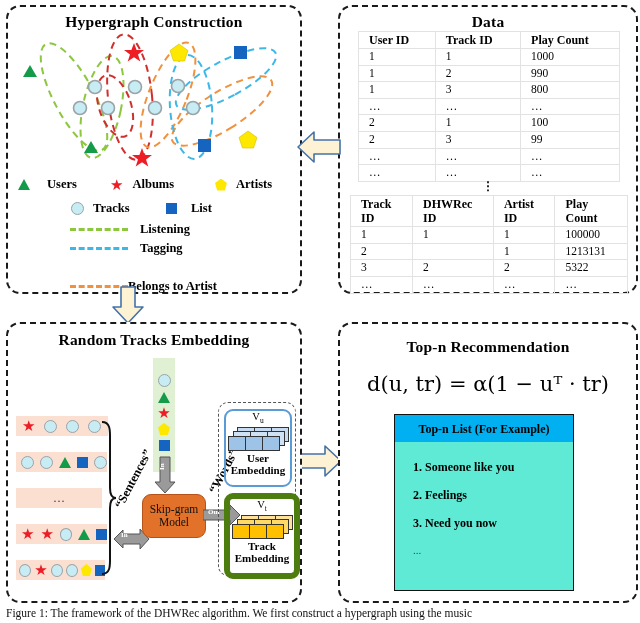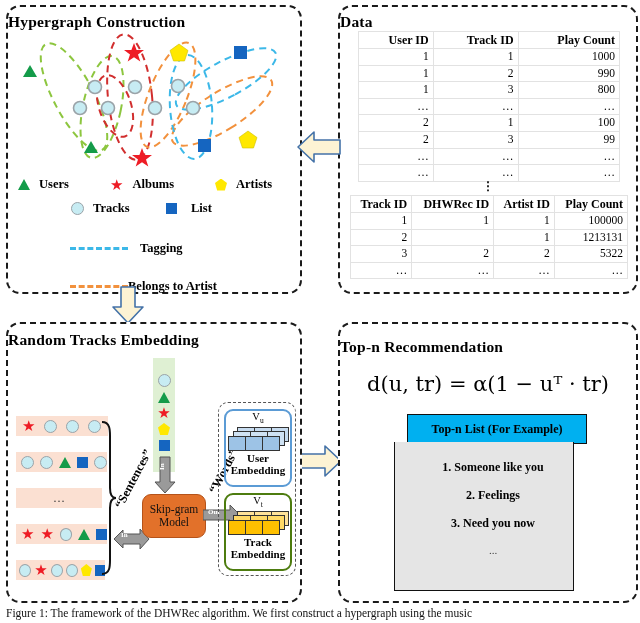--- a/index.html
+++ b/index.html
@@ -1,20 +1,20 @@
 <!DOCTYPE html>
 <html><head>
 <meta charset="utf-8">
 <style>
   html,body{margin:0;padding:0;background:#ffffff;}
   body{width:640px;height:623px;position:relative;overflow:hidden;
        font-family:"Liberation Serif", serif;color:#000;}
 
   .panel{position:absolute;border:2px dashed #1a1a1a;border-radius:14px;background:#fff;}
-  .panel-title{position:absolute;left:0;right:0;
+  .panel-title{position:absolute;left:0;right:0;text-align:center;
        font-weight:bold;font-size:15.5px;letter-spacing:.2px;}
 
   
   #panel-hypergraph{left:6px;  top:5px;   width:292px; height:285px;}
   #panel-data{      left:338px;top:5px;   width:296px; height:285px;}
   #panel-walks{     left:6px;  top:322px; width:292px; height:277px;}
   #panel-topn{      left:338px;top:322px; width:296px; height:277px;}
 
   
   #hg-svg{position:absolute;left:0;top:22px;width:292px;height:145px;}
@@ -27,56 +27,56 @@
   .sym-star{color:#ee1c25;font-size:15px;line-height:10px;}
   .sym-pent{width:12px;height:12px;background:#ffe800;
             clip-path:polygon(50% 0,100% 38%,82% 100%,18% 100%,0 38%);}
   .sym-circ{width:11px;height:11px;border-radius:50%;background:#c7ecf3;border:1.4px solid #9aa3a8;}
   .sym-sq{width:11px;height:11px;background:#1565c0;}
 
   .dashline{width:58px;height:0;border-top:3px dashed;}
 
   
   .dtable{position:absolute;border-collapse:collapse;font-size:11.5px;}
-  .dtable td,.dtable th{border:1px solid #e2e2e2;text-align:right;padding:1px 4px;
+  .dtable td,.dtable th{border:1px solid #e2e2e2;text-align:left;padding:1px 10px;
        font-weight:normal;line-height:1.18;}
   .dtable th{font-weight:bold;font-size:12px;padding-bottom:1px;}
   .vdots{position:absolute;text-align:center;font-size:12px;line-height:6px;font-weight:bold;}
 
   
   .arrow{position:absolute;}
 
   
   .walkrow{position:absolute;background:#fbe0d2;display:flex;align-items:center;}
   .brace{position:absolute;}
   .lbl-rot{position:absolute;font-weight:bold;font-size:12.5px;transform-origin:left top;white-space:nowrap;}
   #skipgram{position:absolute;background:#e2712a;border:1.5px solid #b5531a;border-radius:9px;
        display:flex;flex-direction:column;align-items:center;justify-content:center;
        font-size:11.5px;line-height:1.12;color:#111;}
   #greenbar{position:absolute;background:#dff0d3;display:flex;flex-direction:column;
        align-items:center;justify-content:flex-start;gap:5px;padding-top:16px;}
   .emb-outer{position:absolute;border:1.5px dashed #555;border-radius:10px;}
   .emb-box{position:absolute;border-radius:9px;display:flex;flex-direction:column;
        align-items:center;font-size:11px;font-weight:bold;line-height:1.15;}
   #emb-user{border:2px solid #5b9bd5;}
-  #emb-track{border:2px solid #4d7c0f;font-family:Liberation Serif, serif;}
+  #emb-track{border:6px solid #4d7c0f;font-family:Liberation Serif, serif;}
   .vlab{font-size:10.5px;font-weight:normal;margin-top:0;}
   .vlab sub{font-size:7.5px;}
   .stack{position:relative;width:62px;height:24px;margin:1px 0 1px 0;}
   .stack .lay{position:absolute;width:50px;height:13px;border:1px solid #333;display:flex;}
   .stack .lay i{flex:1;border-right:1px solid #333;}
   .stack .lay i:last-child{border-right:none;}
 
   
   #formula{position:absolute;left:0;right:0;text-align:center;font-size:21px;
        font-family:"DejaVu Serif", serif;}
   #topn-head{position:absolute;background:#00b0f0;border:1.6px solid #111;
        display:flex;align-items:center;justify-content:center;
-       font-weight:bold;font-size:12px;margin-left:13px;}
-  #topn-body{position:absolute;background:#e5e5e5;border:1.6px solid #111;border-top:none;text-align:center;}
+       font-weight:bold;font-size:12px;}
+  #topn-body{position:absolute;background:#5eead4;border:1.6px solid #111;border-top:none;}
   .topn-item{font-weight:bold;font-size:12px;margin:0 0 13px 18px;}
   .topn-dots{font-size:11px;margin-left:18px;color:#444;}
 
   
   #caption{position:absolute;left:6px;top:606px;width:628px;font-size:11.5px;
        line-height:1.35;text-align:justify;color:#111;}
 </style>
 </head>
 <body>
 
@@ -122,40 +122,44 @@
     </g>
 
     <g fill="#1565c0">
       <rect x="226" y="17" width="13" height="13"></rect>
       <rect x="190" y="110" width="13" height="13"></rect>
     </g>
   </svg>
 
   <div class="legend-row" style="left:10px;top:170px">
     <span class="sym sym-tri"></span>
-    <span class="legend-lab" style="margin-left:9px">Users</span>
+    <span class="legend-lab" style="margin-left:17px">Users</span>
   </div>
   <div class="legend-row" style="left:102px;top:170px">
     <span class="sym sym-star">★</span>
     <span class="legend-lab" style="margin-left:9px">Albums</span>
   </div>
   <div class="legend-row" style="left:207px;top:170px">
     <span class="sym sym-pent"></span>
     <span class="legend-lab" style="margin-left:9px">Artists</span>
   </div>
 
   <div class="legend-row" style="left:63px;top:194px">
     <span class="sym sym-circ"></span>
     <span class="legend-lab" style="margin-left:9px">Tracks</span>
   </div>
   <div class="legend-row" style="left:158px;top:194px">
     <span class="sym sym-sq"></span>
     <span class="legend-lab" style="margin-left:14px">List</span>
   </div>
 
+  <div class="legend-row" style="left:62px;top:215px">
+    <span class="dashline" style="border-color:#8dc63f"></span>
+    <span class="legend-lab" style="margin-left:12px">Listening</span>
+  </div>
   <div class="legend-row" style="left:62px;top:234px">
     <span class="dashline" style="border-color:#3cb8e8"></span>
     <span class="legend-lab" style="margin-left:12px">Tagging</span>
   </div>
   <div class="legend-row" style="left:62px;top:272px">
     <span class="dashline" style="border-color:#f2913d"></span>
     <span class="legend-lab" style="">Belongs to Artist</span>
   </div>
 </div>
 

